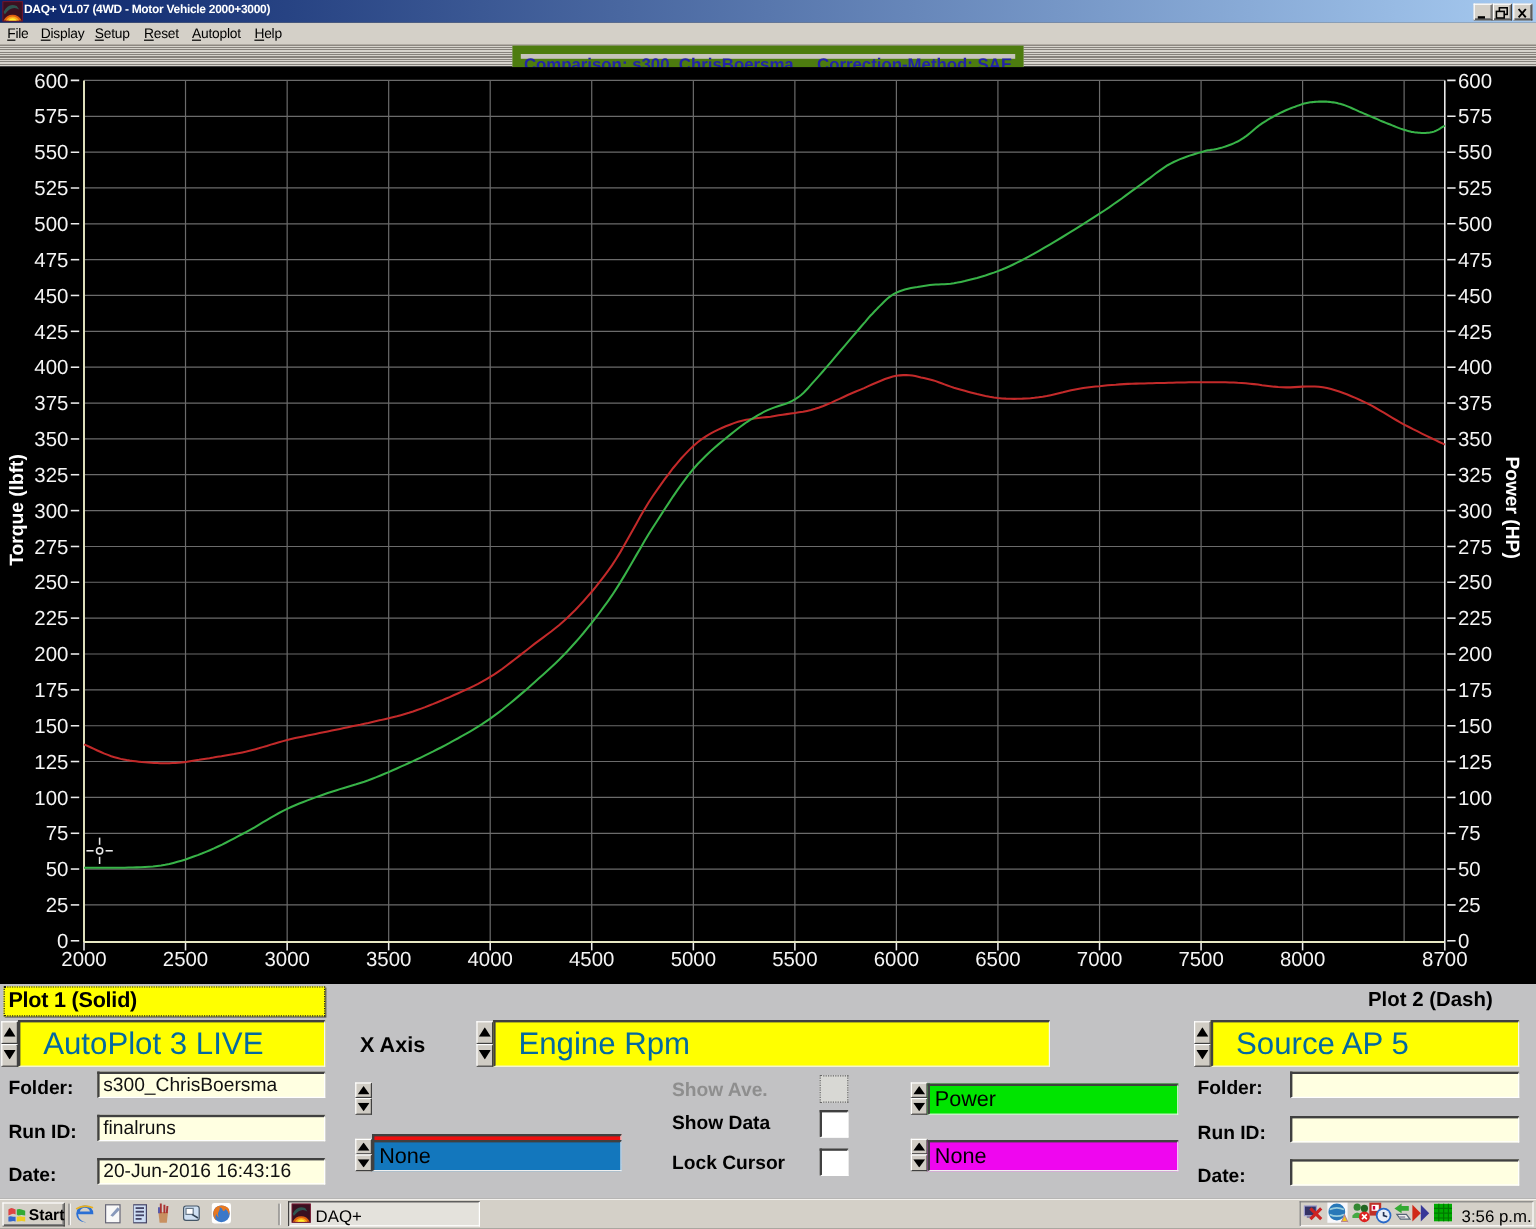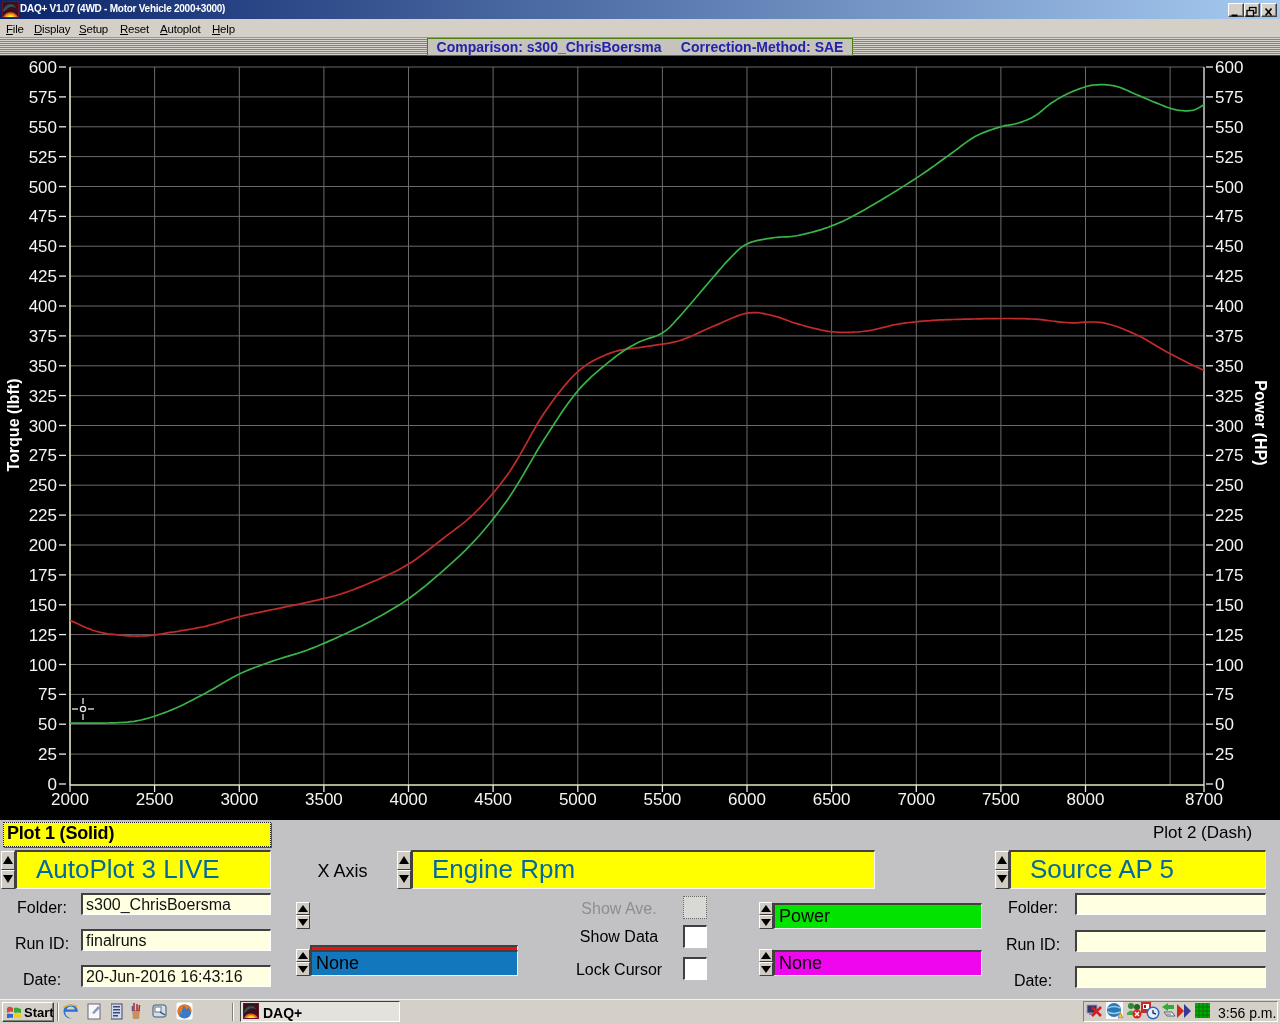--- a/index.html
+++ b/index.html
@@ -3,30 +3,30 @@
 *{margin:0;padding:0;box-sizing:border-box}
 html,body{width:1280px;height:1024px;overflow:hidden;background:#000;font-family:"Liberation Sans",sans-serif}
 .abs{position:absolute}
 #titlebar{left:0;top:0;width:1280px;height:19px;background:linear-gradient(to right,#0a246a,#a6caf0)}
 #titletext{left:20px;top:2.5px;color:#fff;font-size:10px;font-weight:bold;letter-spacing:-0.25px}
 .winbtn{top:3px;width:16px;height:14px;background:#d4d0c8;border-top:1px solid #fff;border-left:1px solid #fff;border-right:1px solid #404040;border-bottom:1px solid #404040;box-shadow:inset -1px -1px 0 #808080;color:#000;text-align:center}
 #menubar{left:0;top:19px;width:1280px;height:19px;background:#d4d0c8;border-bottom:1px solid #9a968e}
 .menuitem{font-size:11.5px;color:#000;letter-spacing:-0.2px}
 .menuitem u{text-decoration:underline}
 #strip{left:0;top:38px;width:1280px;height:18px;background:repeating-linear-gradient(to bottom,#d6d3cc 0px,#d6d3cc 1px,#86827c 1px,#86827c 2px);border-bottom:1px solid #404040}
-#compbox{left:427px;top:38px;width:426px;height:18px;background:#c6c3bc;border:1px solid #4d7c0f;font-size:14px;font-weight:bold;color:#2222aa;text-align:center;line-height:16px}
+#compbox{left:427px;top:38px;width:426px;height:18px;background:#c6c3bc;border:7px solid #4d7c0f;font-size:14px;font-weight:bold;color:#2222aa;text-align:center;line-height:16px}
 #chartbg{left:0;top:56px;width:1280px;height:764px;background:#000}
 #panel{left:0;top:820px;width:1280px;height:179px;background:#c2c2c4}
 .yellowbox{background:#ffff00;border-top:2px solid #404040;border-left:2px solid #404040;border-bottom:1px solid #f6f6f6;border-right:1px solid #f6f6f6}
 .bigtext{font-size:26px;color:#0369a1;line-height:35px;padding-left:19px;white-space:nowrap}
 .spin{width:14px;background:#d4d0c8}
 .spin .up,.spin .dn{position:absolute;left:0;width:14px;background:#d0ccc4;border-top:1px solid #fff;border-left:1px solid #fff;border-right:1px solid #404040;border-bottom:1px solid #404040}
 .spin svg{position:absolute;left:2px}
 .field{background:#ffffe1;border-top:2px solid #404040;border-left:2px solid #404040;border-bottom:1px solid #fff;border-right:1px solid #fff;font-size:16px;color:#111;line-height:19px;padding-left:3px;white-space:nowrap}
-.flabel{font-size:16px;font-weight:normal;color:#000;text-align:center}
+.flabel{font-size:16px;font-weight:bold;color:#000;text-align:left}
 .colorbox{height:26px;border-top:2px solid #404040;border-left:2px solid #404040;border-bottom:1px solid #f0f0f0;border-right:1px solid #f0f0f0;font-size:18px;color:#000;line-height:22px;padding-left:4px}
 .chk{width:24px;height:23px;background:#fff;border-top:2px solid #404040;border-left:2px solid #404040;border-bottom:1px solid #fff;border-right:1px solid #fff}
 #taskbar{left:0;top:999px;width:1280px;height:25px;background:#d4d0c8;border-top:1px solid #f4f2ee}
 #startbtn{left:2px;top:1002px;width:52px;height:20px;background:#d4d0c8;border-top:1px solid #fff;border-left:1px solid #fff;border-right:1px solid #404040;border-bottom:1px solid #404040;box-shadow:inset -1px -1px 0 #808080}
 #daqbtn{left:240px;top:1001px;width:160px;height:21px;background:#e4e2dc;border-top:1px solid #404040;border-left:1px solid #404040;border-right:1px solid #fff;border-bottom:1px solid #fff}
 #tray{left:1083px;top:1001px;width:195px;height:21px;background:#d4d0c8;border-top:1px solid #808080;border-left:1px solid #808080;border-right:1px solid #fff;border-bottom:1px solid #fff}
 </style></head>
 <body>
 <div class="abs" id="titlebar"></div>
 <div class="abs" id="appicon" style="left:2px;top:1px;width:17px;height:17px"><svg width="17" height="17" viewBox="0 0 17 17">
@@ -394,21 +394,21 @@
 <div class="abs" style="left:232px;top:1003px;width:2px;height:18px;border-left:1px solid #808080;border-right:1px solid #fff"></div>
 <div class="abs" id="daqbtn"></div>
 <div class="abs" style="left:243px;top:1003px;width:16px;height:16px"><svg width="16" height="16" viewBox="0 0 17 17">
       <rect width="17" height="17" fill="#3a1020"></rect>
       <rect x="0" y="0" width="17" height="17" fill="none" stroke="#7a1530" stroke-width="1.5"></rect>
       <path d="M1 16 A 8.5 9 0 0 1 16 16 Z" fill="#e06010"></path>
       <path d="M3 16 A 6.5 7 0 0 1 14 16 Z" fill="#f8a820"></path>
       <path d="M5 16 A 4.5 5 0 0 1 12 16 Z" fill="#ffee30"></path>
       <path d="M1 9 Q 5 1 12 4 L 14 7 Q 8 3 2 11 Z" fill="#2e5550"></path>
     </svg></div>
-<div class="abs" style="left:263px;top:1005px;font-size:14px;font-weight:bold">DAQ+</div>
+<div class="abs" style="left:263px;top:1005px;font-size:14px;font-weight:normal">DAQ+</div>
 <div class="abs" id="tray"></div>
 <div class="abs" style="left:1086px;top:1003px"><svg width="17" height="17">
       <rect x="1" y="2" width="10" height="8" fill="#336" stroke="#99c"></rect>
       <rect x="3" y="10" width="6" height="2" fill="#88a"></rect>
       <path d="M6 4 L15 13 M15 4 L6 13" stroke="#c22" stroke-width="2.6"></path>
     </svg></div>
 <div class="abs" style="left:1106px;top:1002px"><svg width="18" height="18">
       <rect width="17" height="17" fill="#f8f8fc"></rect>
       <circle cx="8" cy="8" r="7" fill="#2878b8"></circle>
       <path d="M2 6 Q8 3 14 6 M2 10 Q8 13 14 10" stroke="#9cd" stroke-width="1.4" fill="none"></path>

